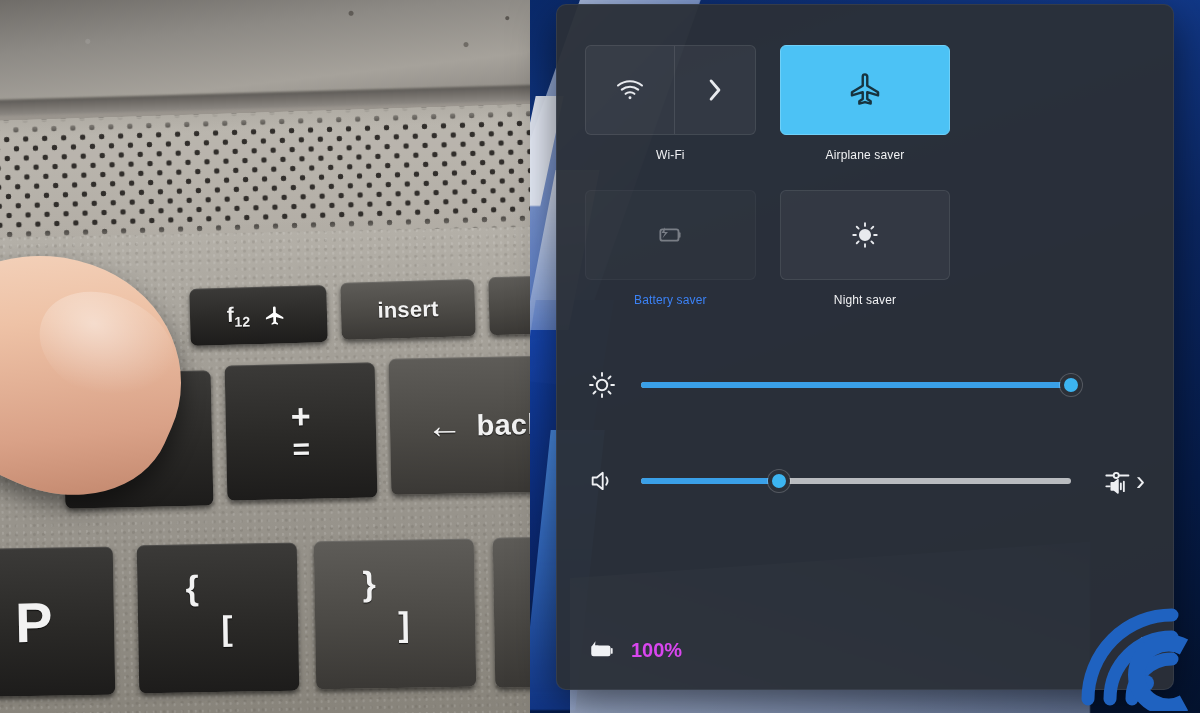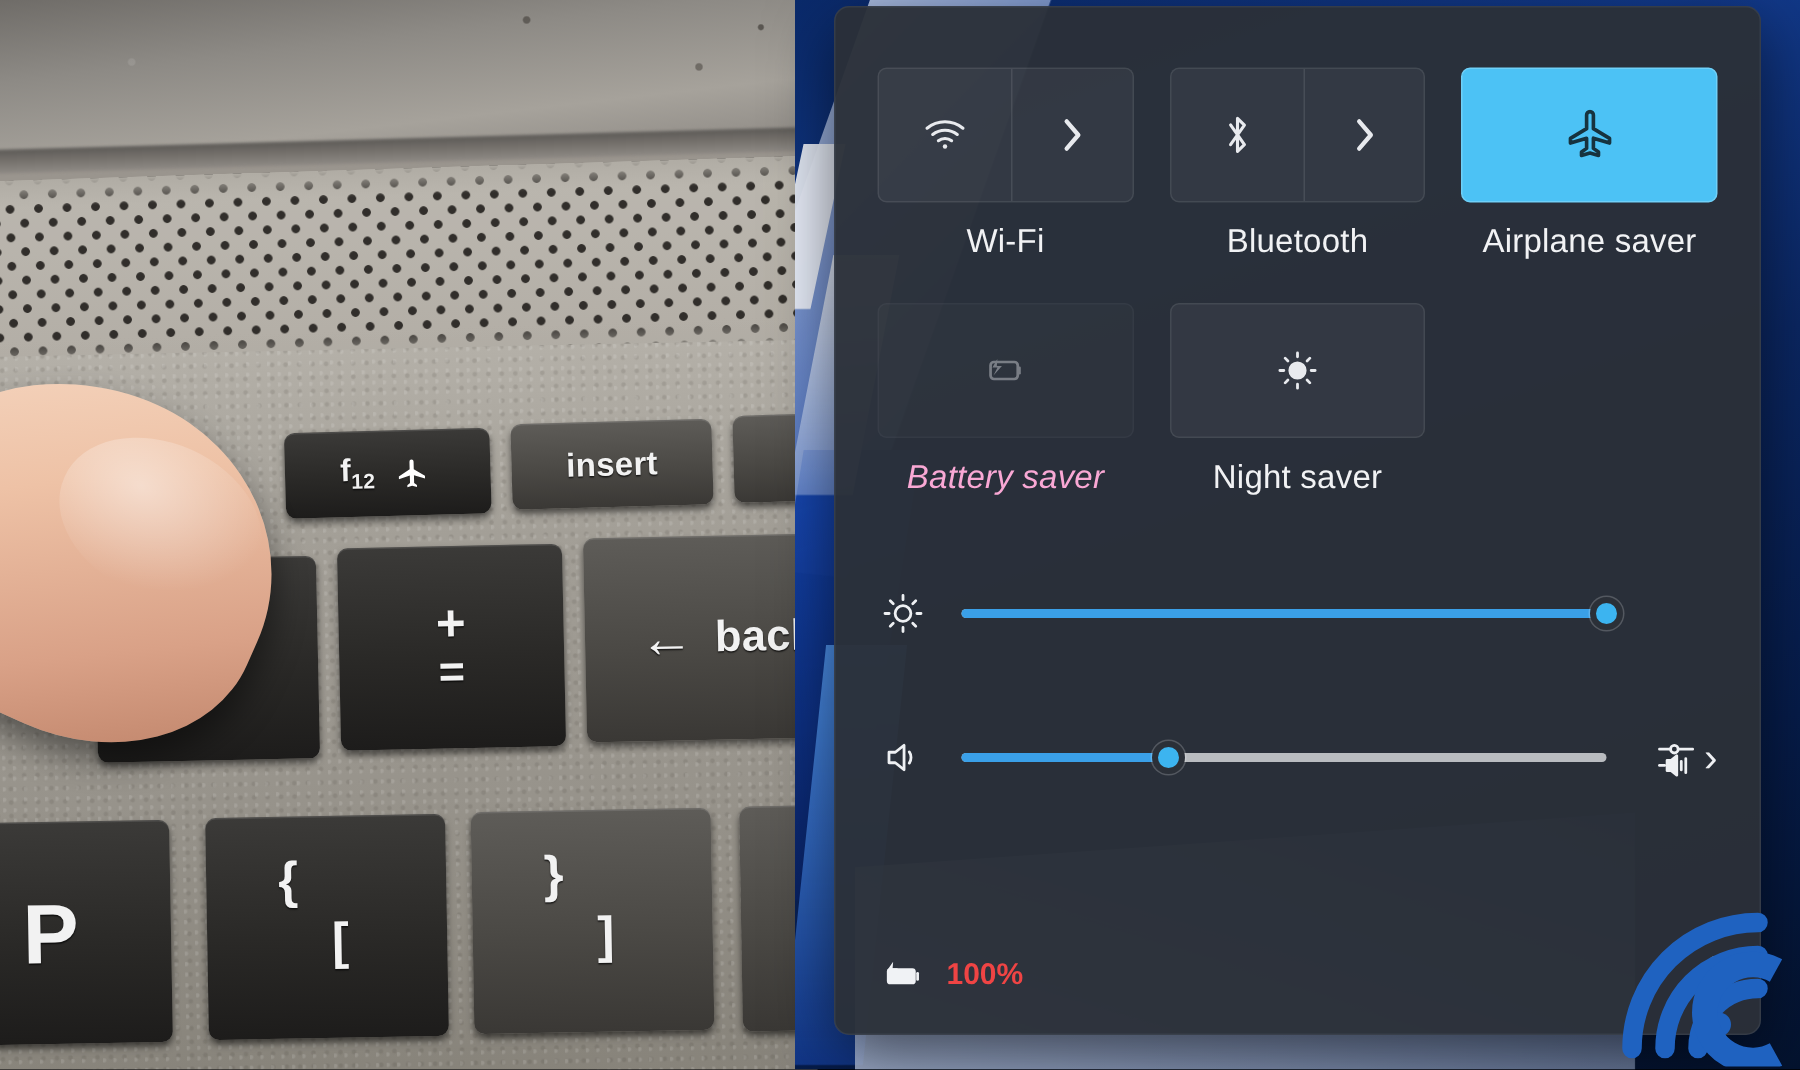--- a/index.html
+++ b/index.html
@@ -181,23 +181,23 @@
     flex: 1 1 47%; display: flex; align-items: center; justify-content: center;
     height: 100%;
   }
   .tile.on {
     background: #4cc2f5; border-color: #6fd0f8; color: #14303f;
   }
   .tile.disabled { opacity: .42; }
   .tile.with-chev { gap: 14px; }
 
   .tile-label {
-    margin-top: 13px; font-size: 22px; color: #f1f2f4; letter-spacing: .15px;
-  }
-  .tile-label.dim { color: #f9a8d4; font-style: italic; }
+    margin-top: 13px; font-size: 12px; color: #f1f2f4; letter-spacing: .15px;
+  }
+  .tile-label.dim { color: #3b82f6; }
 
   .row2 { margin-top: 28px; }
 
   .svg-ico { display: block; }
 
   
   .slider-row {
     display: flex; align-items: center; gap: 22px;
     height: 44px; margin-top: 0;
   }
@@ -221,21 +221,21 @@
   }
   .sl-trail { width: 52px; display: flex; align-items: center; justify-content: flex-end;
               gap: 2px; color: #eef0f3; flex: 0 0 52px; }
 
   
   #qs-footer {
     position: absolute; left: 28px; right: 24px; bottom: 16px; height: 46px;
     display: flex; align-items: center; justify-content: space-between;
   }
   .battery-status { display: flex; align-items: center; gap: 12px; }
-  .battery-text { font-size: 20px; color: #ef4444; font-weight: 600; }
+  .battery-text { font-size: 20px; color: #d946ef; font-weight: 600; }
   .edit-btn { color: #dfe2e6; display: flex; align-items: center; }
 
   
   #watermark {
     position: absolute; right: 8px; bottom: 2px; width: 112px; height: 104px;
     pointer-events: none;
   }
 </style>
 </head>
 <body>
@@ -324,39 +324,20 @@
             <span>
               <svg class="svg-ico" width="16" height="26" viewBox="0 0 12 20" fill="none" stroke="#e8eaee" stroke-width="2.2" stroke-linecap="round" stroke-linejoin="round">
                 <path d="M3 3l6 7-6 7"></path>
               </svg>
             </span>
           </div>
         </div>
         <div class="tile-label">Wi-Fi</div>
       </div>
 
-      <div class="tile-cell">
-        <div class="tile split">
-          <div class="half-main">
-            <span>
-              <svg class="svg-ico" width="22" height="30" viewBox="0 0 16 26" fill="none" stroke="#e8eaee" stroke-width="1.8" stroke-linecap="round" stroke-linejoin="round">
-                <path d="M4 7.2L12 18.6 8 22.5V3.4l4 3.9L4 18.6"></path>
-              </svg>
-            </span>
-          </div>
-          <div class="half-chev">
-            <span>
-              <svg class="svg-ico" width="16" height="26" viewBox="0 0 12 20" fill="none" stroke="#e8eaee" stroke-width="2.2" stroke-linecap="round" stroke-linejoin="round">
-                <path d="M3 3l6 7-6 7"></path>
-              </svg>
-            </span>
-          </div>
-        </div>
-        <div class="tile-label">Bluetooth</div>
-      </div>
 
       <div class="tile-cell">
         <div class="tile on">
           <span>
             <svg class="svg-ico" width="34" height="34" viewBox="0 0 24 24" fill="none" stroke="#17333f" stroke-width="1.7" stroke-linejoin="round" stroke-linecap="round">
               <path d="M10.4 2.6a1.6 1.6 0 0 1 3.2 0V9l7.6 4.6v2.2l-7.6-2.3v4.8l2.4 1.7v1.6l-4-1.1-4 1.1v-1.6l2.4-1.7v-4.8L2.8 15.8v-2.2L10.4 9z"></path>
             </svg>
           </span>
         </div>
         <div class="tile-label">Airplane saver</div>

